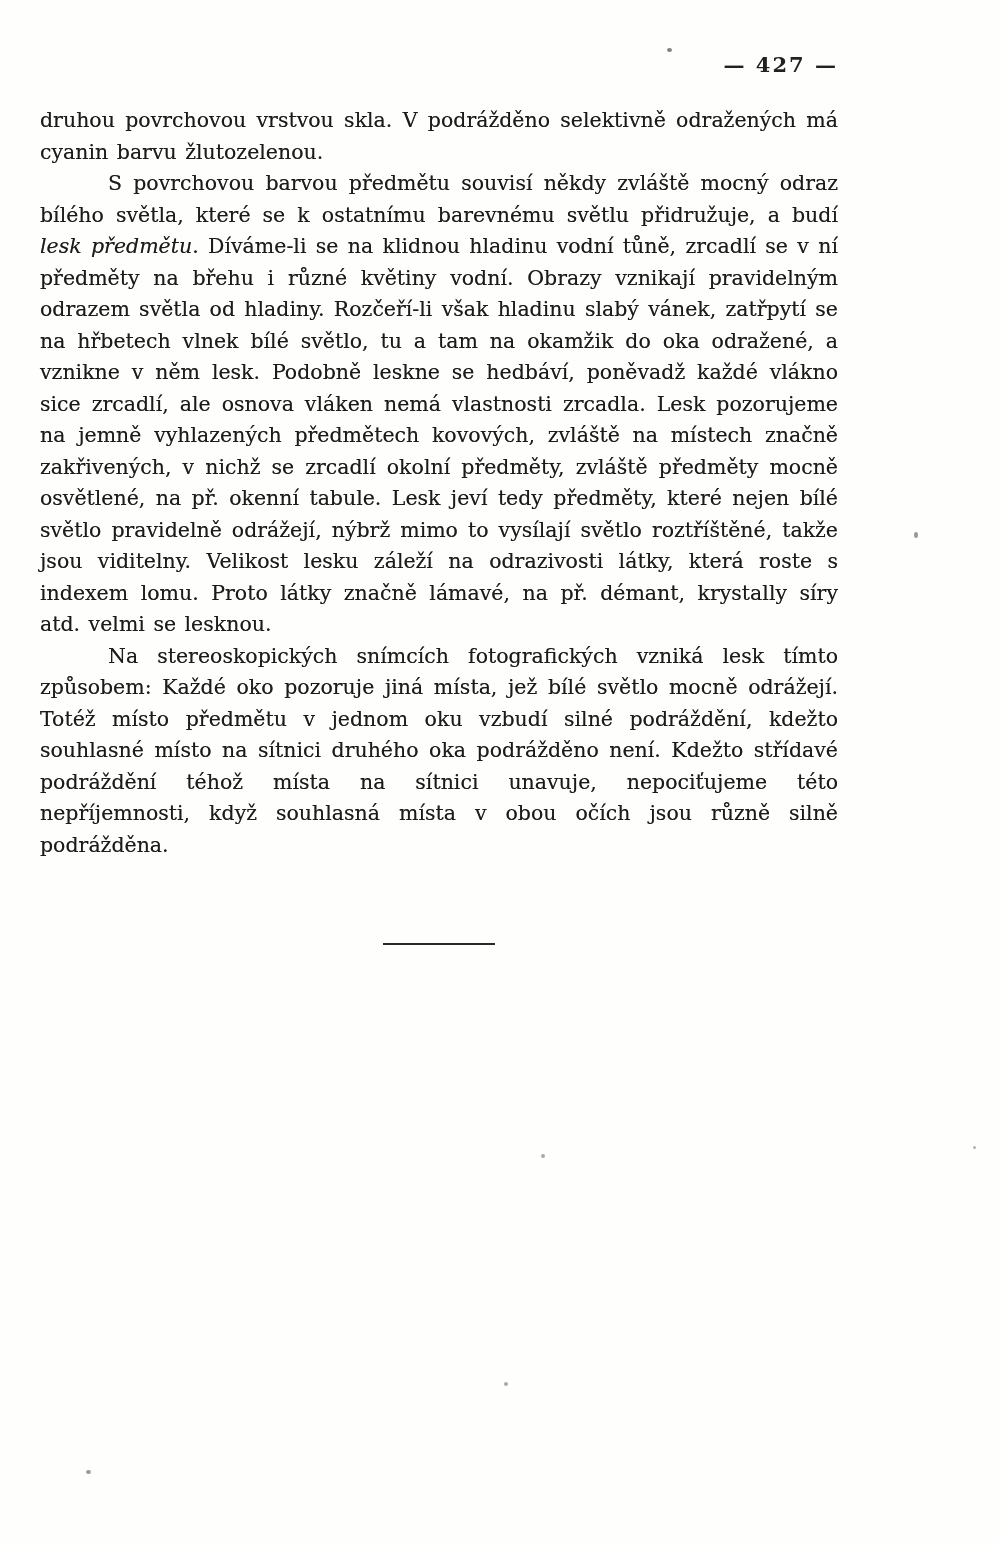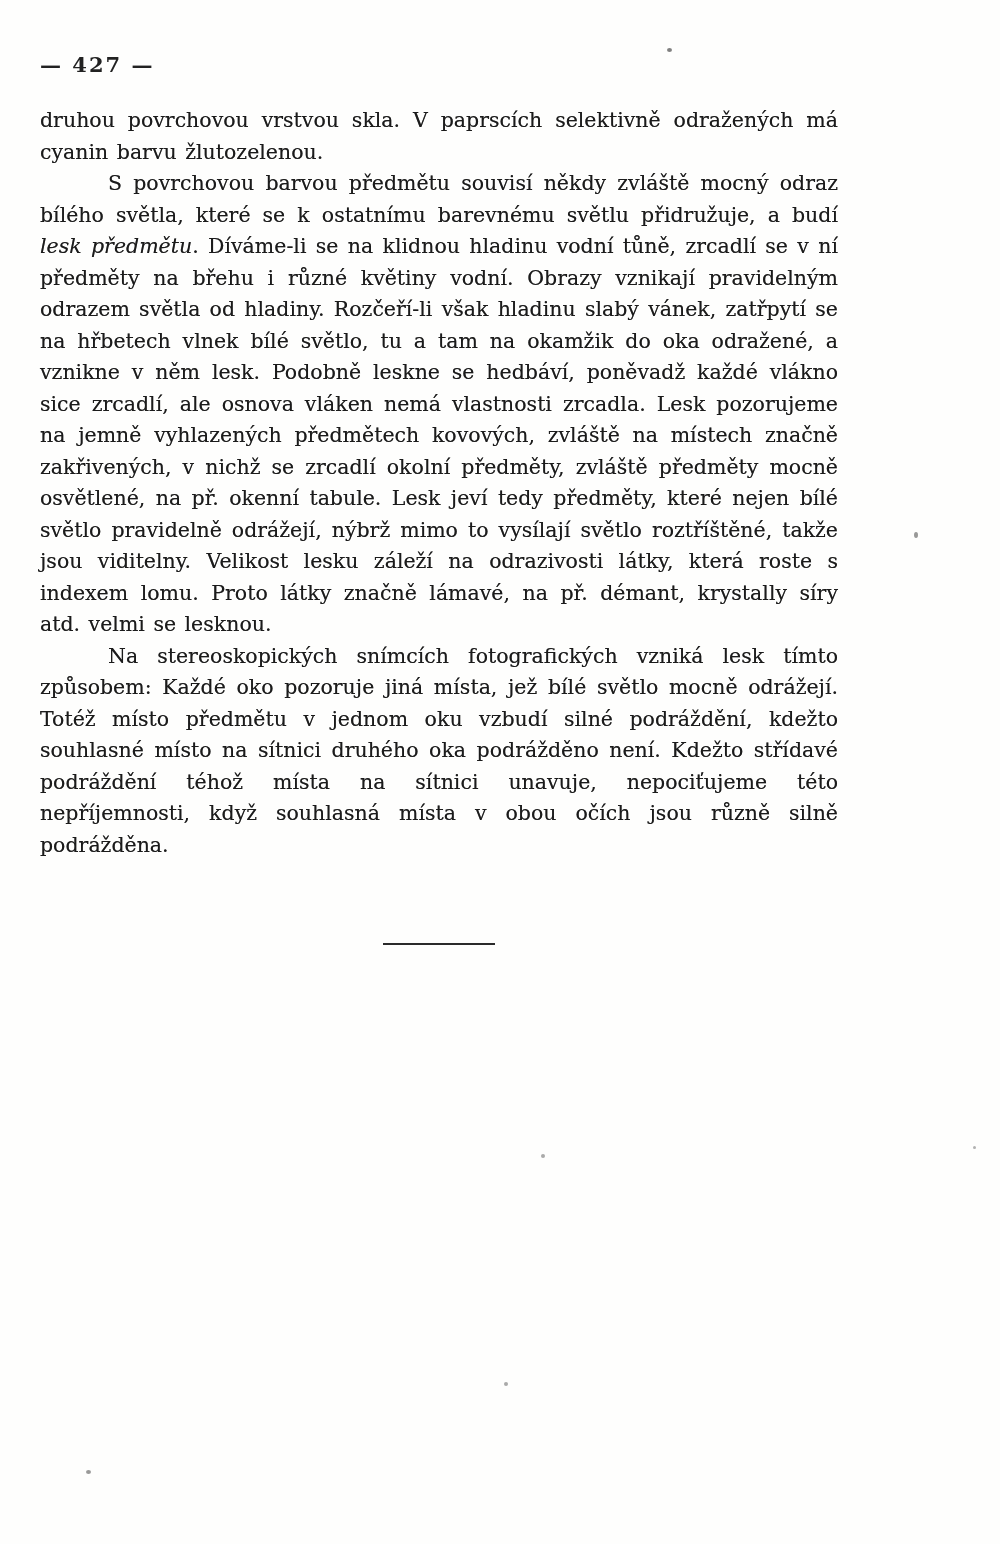--- a/index.html
+++ b/index.html
@@ -14,21 +14,21 @@
     margin: 0 auto;
     background: #fefefd;
     overflow: hidden;
     font-family: "DejaVu Serif", "Liberation Serif", serif;
     color: #1b1b1b;
   }
   .page-number {
     padding-top: 52px;
     width: 798px;
     margin-left: 40px;
-    text-align: left;
+    text-align: right;
     font-size: 21px;
     font-weight: bold;
     letter-spacing: 2px;
     color: #222;
   }
   .text-block {
     width: 798px;
     margin-left: 40px;
     margin-top: 28px;
   }
@@ -62,21 +62,21 @@
 </style>
 </head>
 <body>
 
 <div class="page">
 
   <div class="page-number">— 427 —</div>
 
   <div class="text-block">
 
-    <p class="para no-indent">druhou povrchovou vrstvou skla. V paprscích selektivně odražených má cyanin barvu žlutozelenou.</p>
+    <p class="para no-indent">druhou povrchovou vrstvou skla. V podrážděno selektivně odražených má cyanin barvu žlutozelenou.</p>
 
     <p class="para"><span>S povrchovou barvou předmětu souvisí někdy zvláště mocný odraz bílého světla, které se k ostatnímu barevnému světlu přidružuje, a budí </span><em>lesk předmětu</em><span>. Díváme-li se na klidnou hladinu vodní tůně, zrcadlí se v ní předměty na břehu i různé květiny vodní. Obrazy vznikají pravidelným odrazem světla od hladiny. Rozčeří-li však hladinu slabý vánek, zatřpytí se na hřbetech vlnek bílé světlo, tu a tam na okamžik do oka odražené, a vznikne v něm lesk. Podobně leskne se hedbáví, poněvadž každé vlákno sice zrcadlí, ale osnova vláken nemá vlastnosti zrcadla. Lesk pozorujeme na jemně vyhlazených předmětech kovových, zvláště na místech značně zakřivených, v nichž se zrcadlí okolní předměty, zvláště předměty mocně osvětlené, na př. okenní tabule. Lesk jeví tedy předměty, které nejen bílé světlo pravidelně odrážejí, nýbrž mimo to vysílají světlo roztříštěné, takže jsou viditelny. Velikost lesku záleží na odrazivosti látky, která roste s indexem lomu. Proto látky značně lámavé, na př. démant, krystally síry atd. velmi se lesknou.</span></p>
 
     <p class="para">Na stereoskopických snímcích fotografických vzniká lesk tímto způsobem: Každé oko pozoruje jiná místa, jež bílé světlo mocně odrážejí. Totéž místo předmětu v jednom oku vzbudí silné podráždění, kdežto souhlasné místo na sítnici druhého oka podrážděno není. Kdežto střídavé podráždění téhož místa na sítnici unavuje, nepociťujeme této nepříjemnosti, když souhlasná místa v obou očích jsou různě silně podrážděna.</p>
 
     <hr class="separator">
 
   </div>
 
   <div class="speck" style="left:667px; top:48px; width:5px; height:4px; opacity:.75;"></div>

